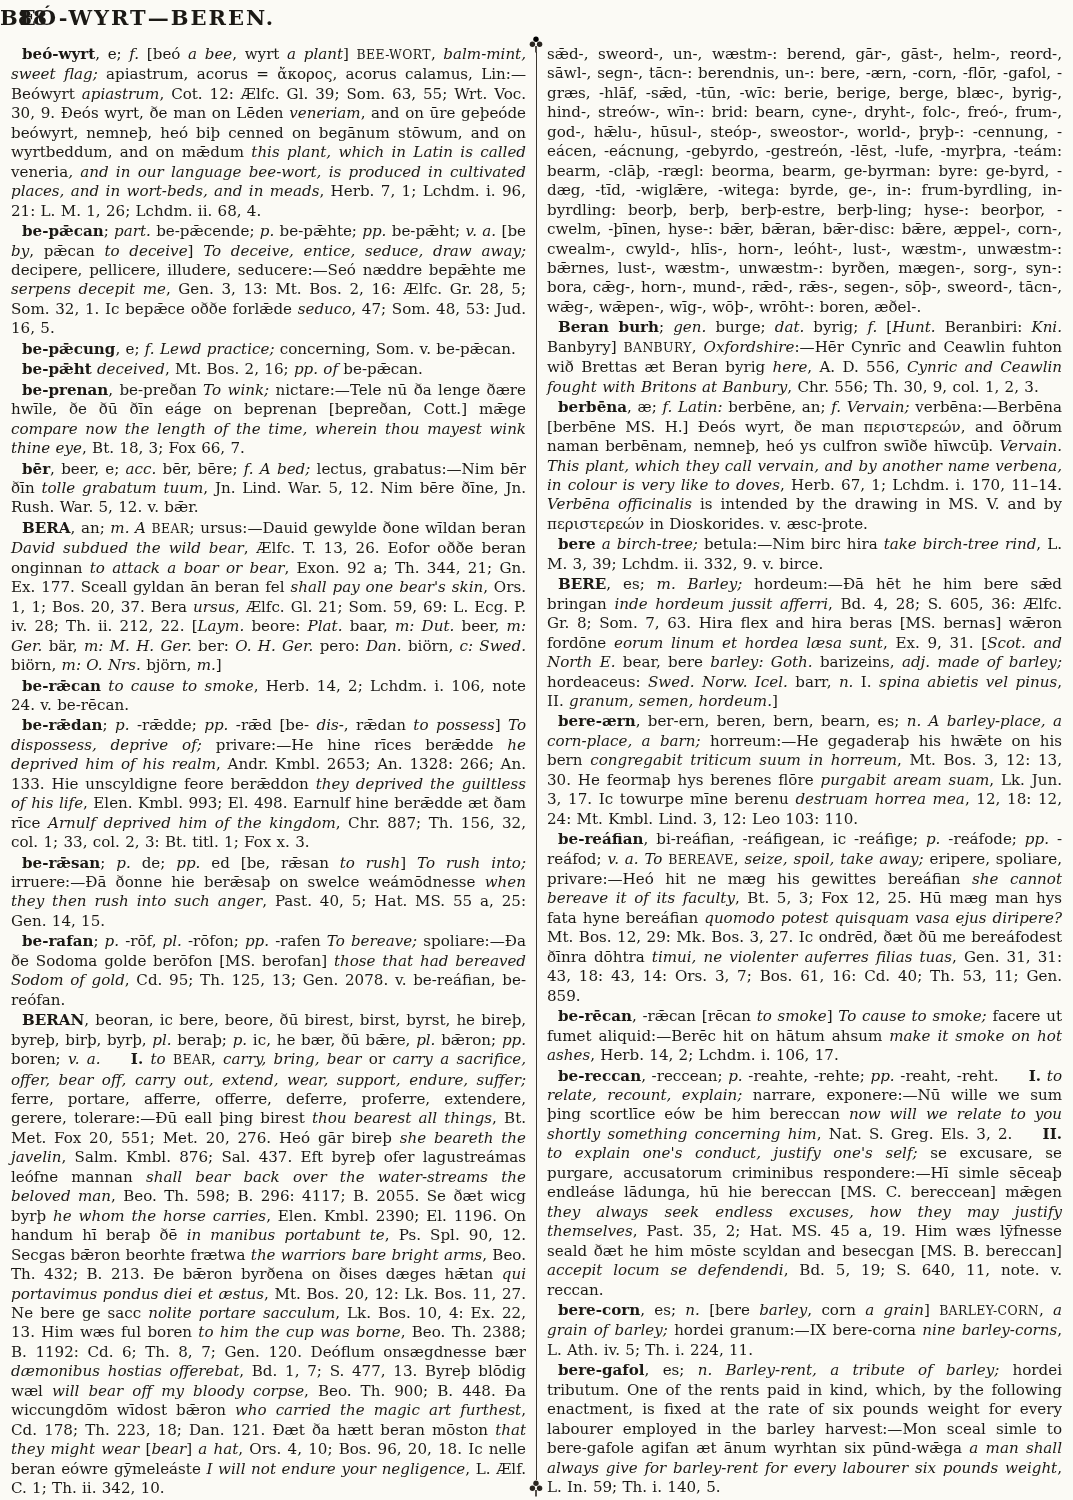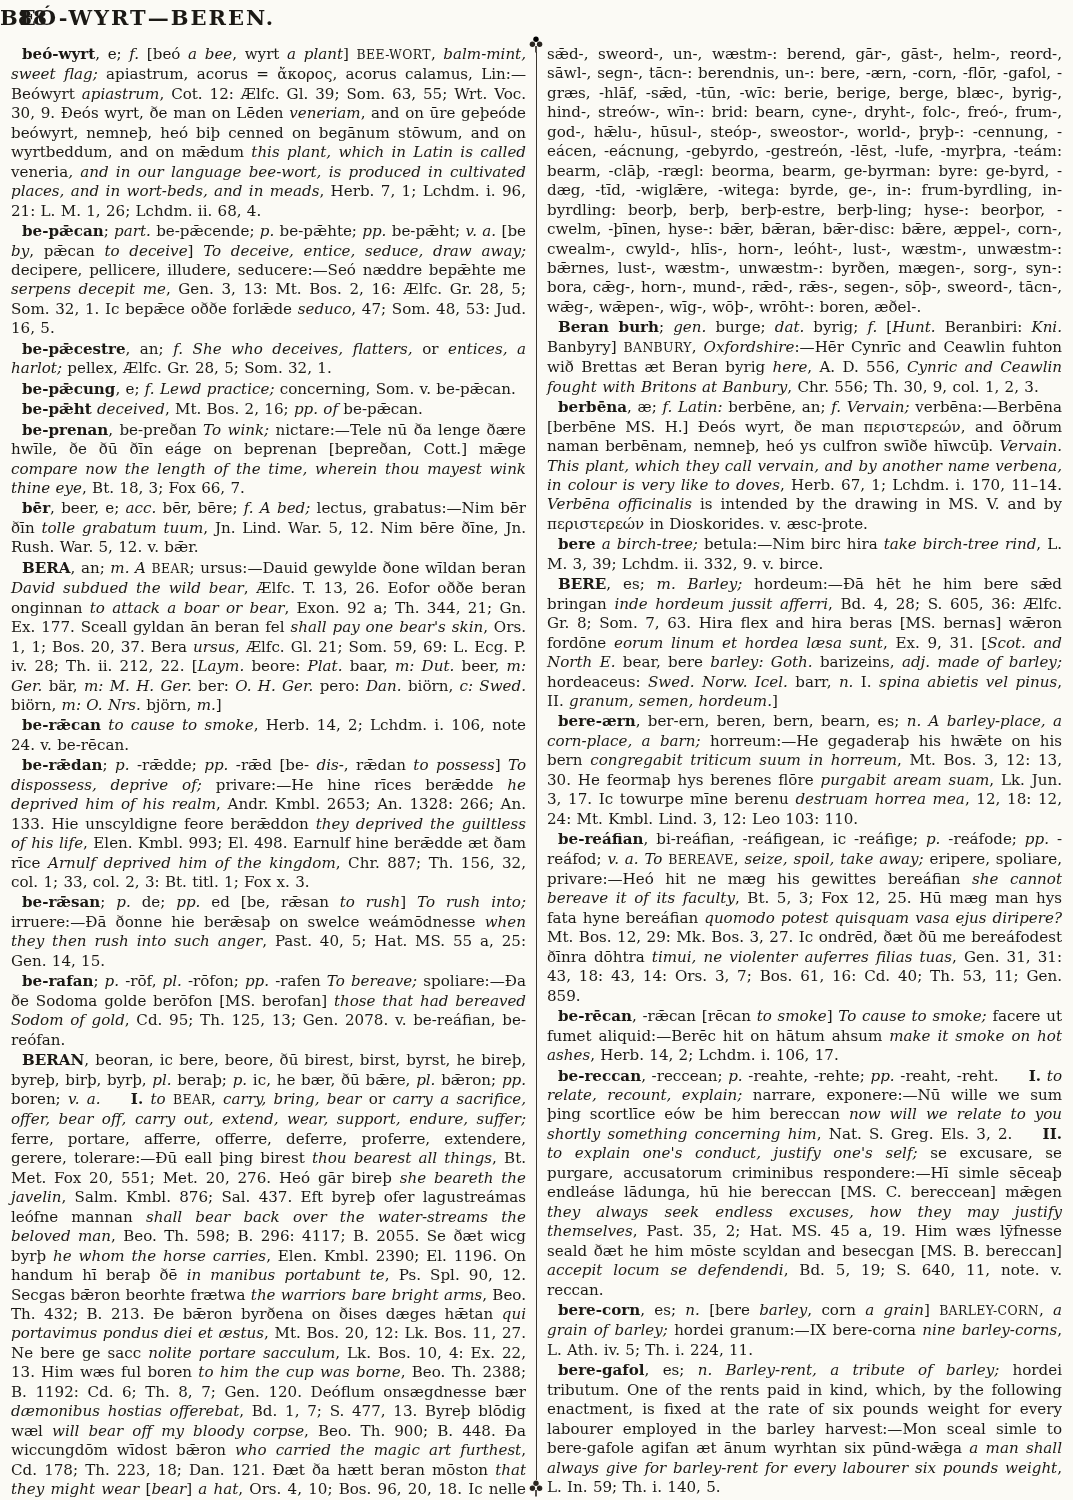--- a/index.html
+++ b/index.html
@@ -66,21 +66,20 @@
       <circle cx="7" cy="3.2" r="2.7" fill="#2a2620"></circle>
       <circle cx="3.4" cy="8.2" r="2.7" fill="#2a2620"></circle>
       <circle cx="10.6" cy="8.2" r="2.7" fill="#2a2620"></circle>
       <rect x="6.2" y="10" width="1.6" height="6.5" fill="#2a2620"></rect>
     </svg>
   </span>
 
   <div class="col col-left" id="col-left">
       <p class="entry"><span class="b">beó-wyrt</span><span>, e; </span><span class="i">f.</span><span> [beó </span><span class="i">a bee</span><span>, wyrt </span><span class="i">a plant</span><span>] </span><span class="sc">BEE-WORT</span><span>, </span><span class="i">balm-mint, sweet flag;</span><span> apiastrum, acorus = ἄκορος, acorus calamus, Lin:—Beówyrt </span><span class="i">apiastrum</span><span>, Cot. 12: Ælfc. Gl. 39; Som. 63, 55; Wrt. Voc. 30, 9.  Ðeós wyrt, ðe man on Lēden </span><span class="i">veneriam</span><span>, and on ūre geþeóde beówyrt, nemneþ, heó biþ cenned on begānum stōwum, and on wyrtbeddum, and on mǣdum </span><span class="i">this plant, which in Latin is called </span><span>veneria</span><span class="i">, and in our language bee-wort, is produced in cultivated places, and in wort-beds, and in meads</span><span>, Herb. 7, 1; Lchdm. i. 96, 21: L. M. 1, 26; Lchdm. ii. 68, 4.</span></p>
       <p class="entry"><span class="b">be-pǣcan</span><span>; </span><span class="i">part.</span><span> be-pǣcende; </span><span class="i">p.</span><span> be-pǣhte; </span><span class="i">pp.</span><span> be-pǣht; </span><span class="i">v. a.</span><span> [be </span><span class="i">by</span><span>, pǣcan </span><span class="i">to deceive</span><span>] </span><span class="i">To deceive, entice, seduce, draw away;</span><span> decipere, pellicere, illudere, seducere:—Seó næddre bepǣhte me </span><span class="i">serpens decepit me</span><span>, Gen. 3, 13: Mt. Bos. 2, 16: Ælfc. Gr. 28, 5; Som. 32, 1.  Ic bepǣce oððe forlǣde </span><span class="i">seduco</span><span>, 47; Som. 48, 53: Jud. 16, 5.</span></p>
-      <p class="entry"><span class="b">be-pǣcestre</span><span>, an; </span><span class="i">f. She who deceives, flatters,</span><span> or </span><span class="i">entices, a harlot;</span><span> pellex, Ælfc. Gr. 28, 5; Som. 32, 1.</span></p>
       <p class="entry"><span class="b">be-pǣcung</span><span>, e; </span><span class="i">f. Lewd practice;</span><span> concerning, Som.  v. be-pǣcan.</span></p>
       <p class="entry"><span class="b">be-pǣht</span><span> </span><span class="i">deceived</span><span>, Mt. Bos. 2, 16; </span><span class="i">pp. of</span><span> be-pǣcan.</span></p>
       <p class="entry"><span class="b">be-prenan</span><span>, be-preðan </span><span class="i">To wink;</span><span> nictare:—Tele nū ða lenge ðære hwīle, ðe ðū ðīn eáge on beprenan [bepreðan, Cott.] mǣge </span><span class="i">compare now the length of the time, wherein thou mayest wink thine eye</span><span>, Bt. 18, 3; Fox 66, 7.</span></p>
       <p class="entry"><span class="b">bēr</span><span>, beer, e; </span><span class="i">acc.</span><span> bēr, bēre; </span><span class="i">f. A bed;</span><span> lectus, grabatus:—Nim bēr ðīn </span><span class="i">tolle grabatum tuum</span><span>, Jn. Lind. War. 5, 12.  Nim bēre ðīne, Jn. Rush. War. 5, 12.  v. bǣr.</span></p>
       <p class="entry"><span class="b">BERA</span><span>, an; </span><span class="i">m. A</span><span> </span><span class="sc">BEAR</span><span>; ursus:—Dauid gewylde ðone wīldan beran </span><span class="i">David subdued the wild bear</span><span>, Ælfc. T. 13, 26.  Eofor oððe beran onginnan </span><span class="i">to attack a boar or bear</span><span>, Exon. 92 a; Th. 344, 21; Gn. Ex. 177. Sceall gyldan ān beran fel </span><span class="i">shall pay one bear's skin</span><span>, Ors. 1, 1; Bos. 20, 37.  Bera </span><span class="i">ursus</span><span>, Ælfc. Gl. 21; Som. 59, 69: L. Ecg. P. iv. 28; Th. ii. 212, 22.  [</span><span class="i">Laym.</span><span> beore: </span><span class="i">Plat.</span><span> baar, </span><span class="i">m:</span><span> </span><span class="i">Dut.</span><span> beer, </span><span class="i">m:</span><span> </span><span class="i">Ger.</span><span> bär, </span><span class="i">m:</span><span> </span><span class="i">M. H. Ger.</span><span> ber: </span><span class="i">O. H. Ger.</span><span> pero: </span><span class="i">Dan.</span><span> biörn, </span><span class="i">c:</span><span> </span><span class="i">Swed.</span><span> biörn, </span><span class="i">m:</span><span> </span><span class="i">O. Nrs.</span><span> björn, </span><span class="i">m.</span><span>]</span></p>
       <p class="entry"><span class="b">be-rǣcan</span><span> </span><span class="i">to cause to smoke</span><span>, Herb. 14, 2; Lchdm. i. 106, note 24. v. be-rēcan.</span></p>
       <p class="entry"><span class="b">be-rǣdan</span><span>; </span><span class="i">p.</span><span> -rǣdde; </span><span class="i">pp.</span><span> -rǣd [be- </span><span class="i">dis-</span><span>, rǣdan </span><span class="i">to possess</span><span>] </span><span class="i">To dispossess, deprive of;</span><span> privare:—He hine rīces berǣdde </span><span class="i">he deprived him of his realm</span><span>, Andr. Kmbl. 2653; An. 1328: 266; An. 133.  Hie unscyldigne feore berǣddon </span><span class="i">they deprived the guiltless of his life</span><span>, Elen. Kmbl. 993; El. 498. Earnulf hine berǣdde æt ðam rīce </span><span class="i">Arnulf deprived him of the kingdom</span><span>, Chr. 887; Th. 156, 32, col. 1; 33, col. 2, 3: Bt. titl. 1; Fox x. 3.</span></p>
       <p class="entry"><span class="b">be-rǣsan</span><span>; </span><span class="i">p.</span><span> de; </span><span class="i">pp.</span><span> ed [be, rǣsan </span><span class="i">to rush</span><span>] </span><span class="i">To rush into;</span><span> irruere:—Ðā ðonne hie berǣsaþ on swelce weámōdnesse </span><span class="i">when they then rush into such anger</span><span>, Past. 40, 5; Hat. MS. 55 a, 25: Gen. 14, 15.</span></p>
       <p class="entry"><span class="b">be-rafan</span><span>; </span><span class="i">p.</span><span> -rōf, </span><span class="i">pl.</span><span> -rōfon; </span><span class="i">pp.</span><span> -rafen </span><span class="i">To bereave;</span><span> spoliare:—Ða ðe Sodoma golde berōfon [MS. berofan] </span><span class="i">those that had bereaved Sodom of gold</span><span>, Cd. 95; Th. 125, 13; Gen. 2078.  v. be-reáfian, be-reófan.</span></p>
       <p class="entry"><span class="b">BERAN</span><span>, beoran, ic bere, beore, ðū birest, birst, byrst, he bireþ, byreþ, birþ, byrþ, </span><span class="i">pl.</span><span> beraþ; </span><span class="i">p.</span><span> ic, he bær, ðū bǣre, </span><span class="i">pl.</span><span> bǣron; </span><span class="i">pp.</span><span> boren; </span><span class="i">v. a.</span><span>  </span><span class="b">I.</span><span> </span><span class="i">to</span><span> </span><span class="sc">BEAR</span><span>, </span><span class="i">carry, bring, bear</span><span> or </span><span class="i">carry a sacrifice, offer, bear off, carry out, extend, wear, support, endure, suffer;</span><span> ferre, portare, afferre, offerre, deferre, proferre, extendere, gerere, tolerare:—Ðū eall þing birest </span><span class="i">thou bearest all things</span><span>, Bt. Met. Fox 20, 551; Met. 20, 276. Heó gār bireþ </span><span class="i">she beareth the javelin</span><span>, Salm. Kmbl. 876; Sal. 437.  Eft byreþ ofer lagustreámas leófne mannan </span><span class="i">shall bear back over the water-streams the beloved man</span><span>, Beo. Th. 598; B. 296: 4117; B. 2055.  Se ðæt wicg byrþ </span><span class="i">he whom the horse carries</span><span>, Elen. Kmbl. 2390; El. 1196. On handum hī beraþ ðē </span><span class="i">in manibus portabunt te</span><span>, Ps. Spl. 90, 12.  Secgas bǣron beorhte frætwa </span><span class="i">the warriors bare bright arms</span><span>, Beo. Th. 432; B. 213.  Ðe bǣron byrðena on ðises dæges hǣtan </span><span class="i">qui portavimus pondus diei et æstus</span><span>, Mt. Bos. 20, 12: Lk. Bos. 11, 27.  Ne bere ge sacc </span><span class="i">nolite portare sacculum</span><span>, Lk. Bos. 10, 4: Ex. 22, 13.  Him wæs ful boren </span><span class="i">to him the cup was borne</span><span>, Beo. Th. 2388; B. 1192: Cd. 6; Th. 8, 7; Gen. 120.  Deóflum onsægdnesse bær </span><span class="i">dæmonibus hostias offerebat</span><span>, Bd. 1, 7; S. 477, 13.  Byreþ blōdig wæl </span><span class="i">will bear off my bloody corpse</span><span>, Beo. Th. 900; B. 448.  Ða wiccungdōm wīdost bǣron </span><span class="i">who carried the magic art furthest</span><span>, Cd. 178; Th. 223, 18; Dan. 121.  Ðæt ða hætt beran mōston </span><span class="i">that they might wear</span><span> [</span><span class="i">bear</span><span>] </span><span class="i">a hat</span><span>, Ors. 4, 10; Bos. 96, 20, 18. Ic nelle beran eówre gȳmeleáste </span><span class="i">I will not endure your negligence</span><span>, L. Ælf. C. 1; Th. ii. 342, 10.  </span></p>

